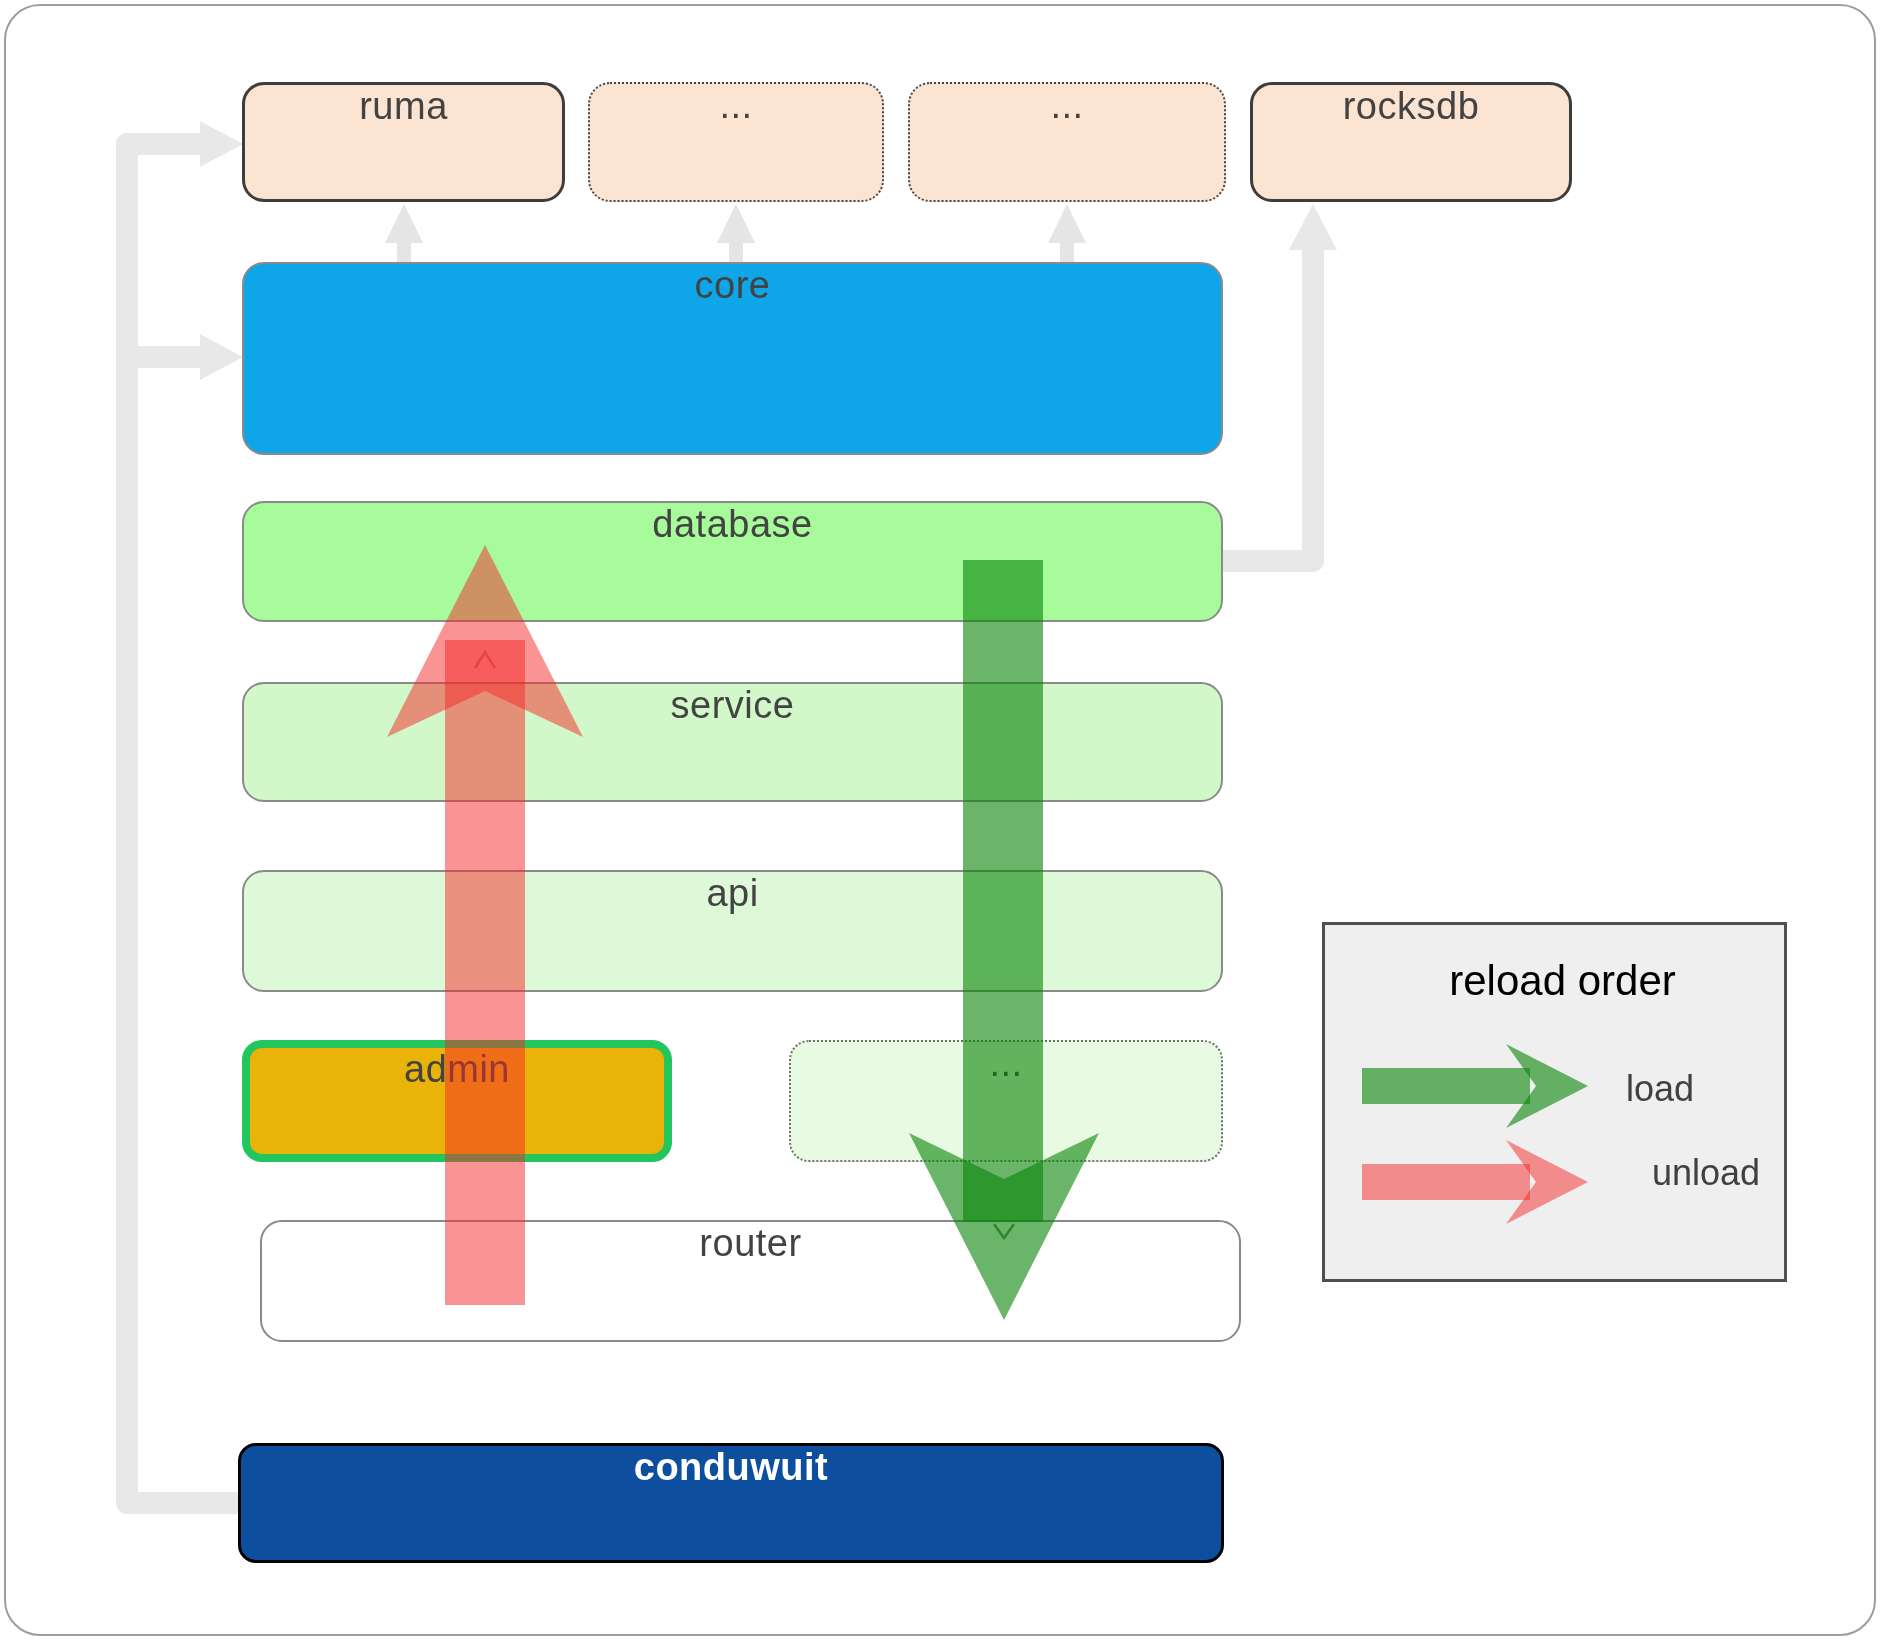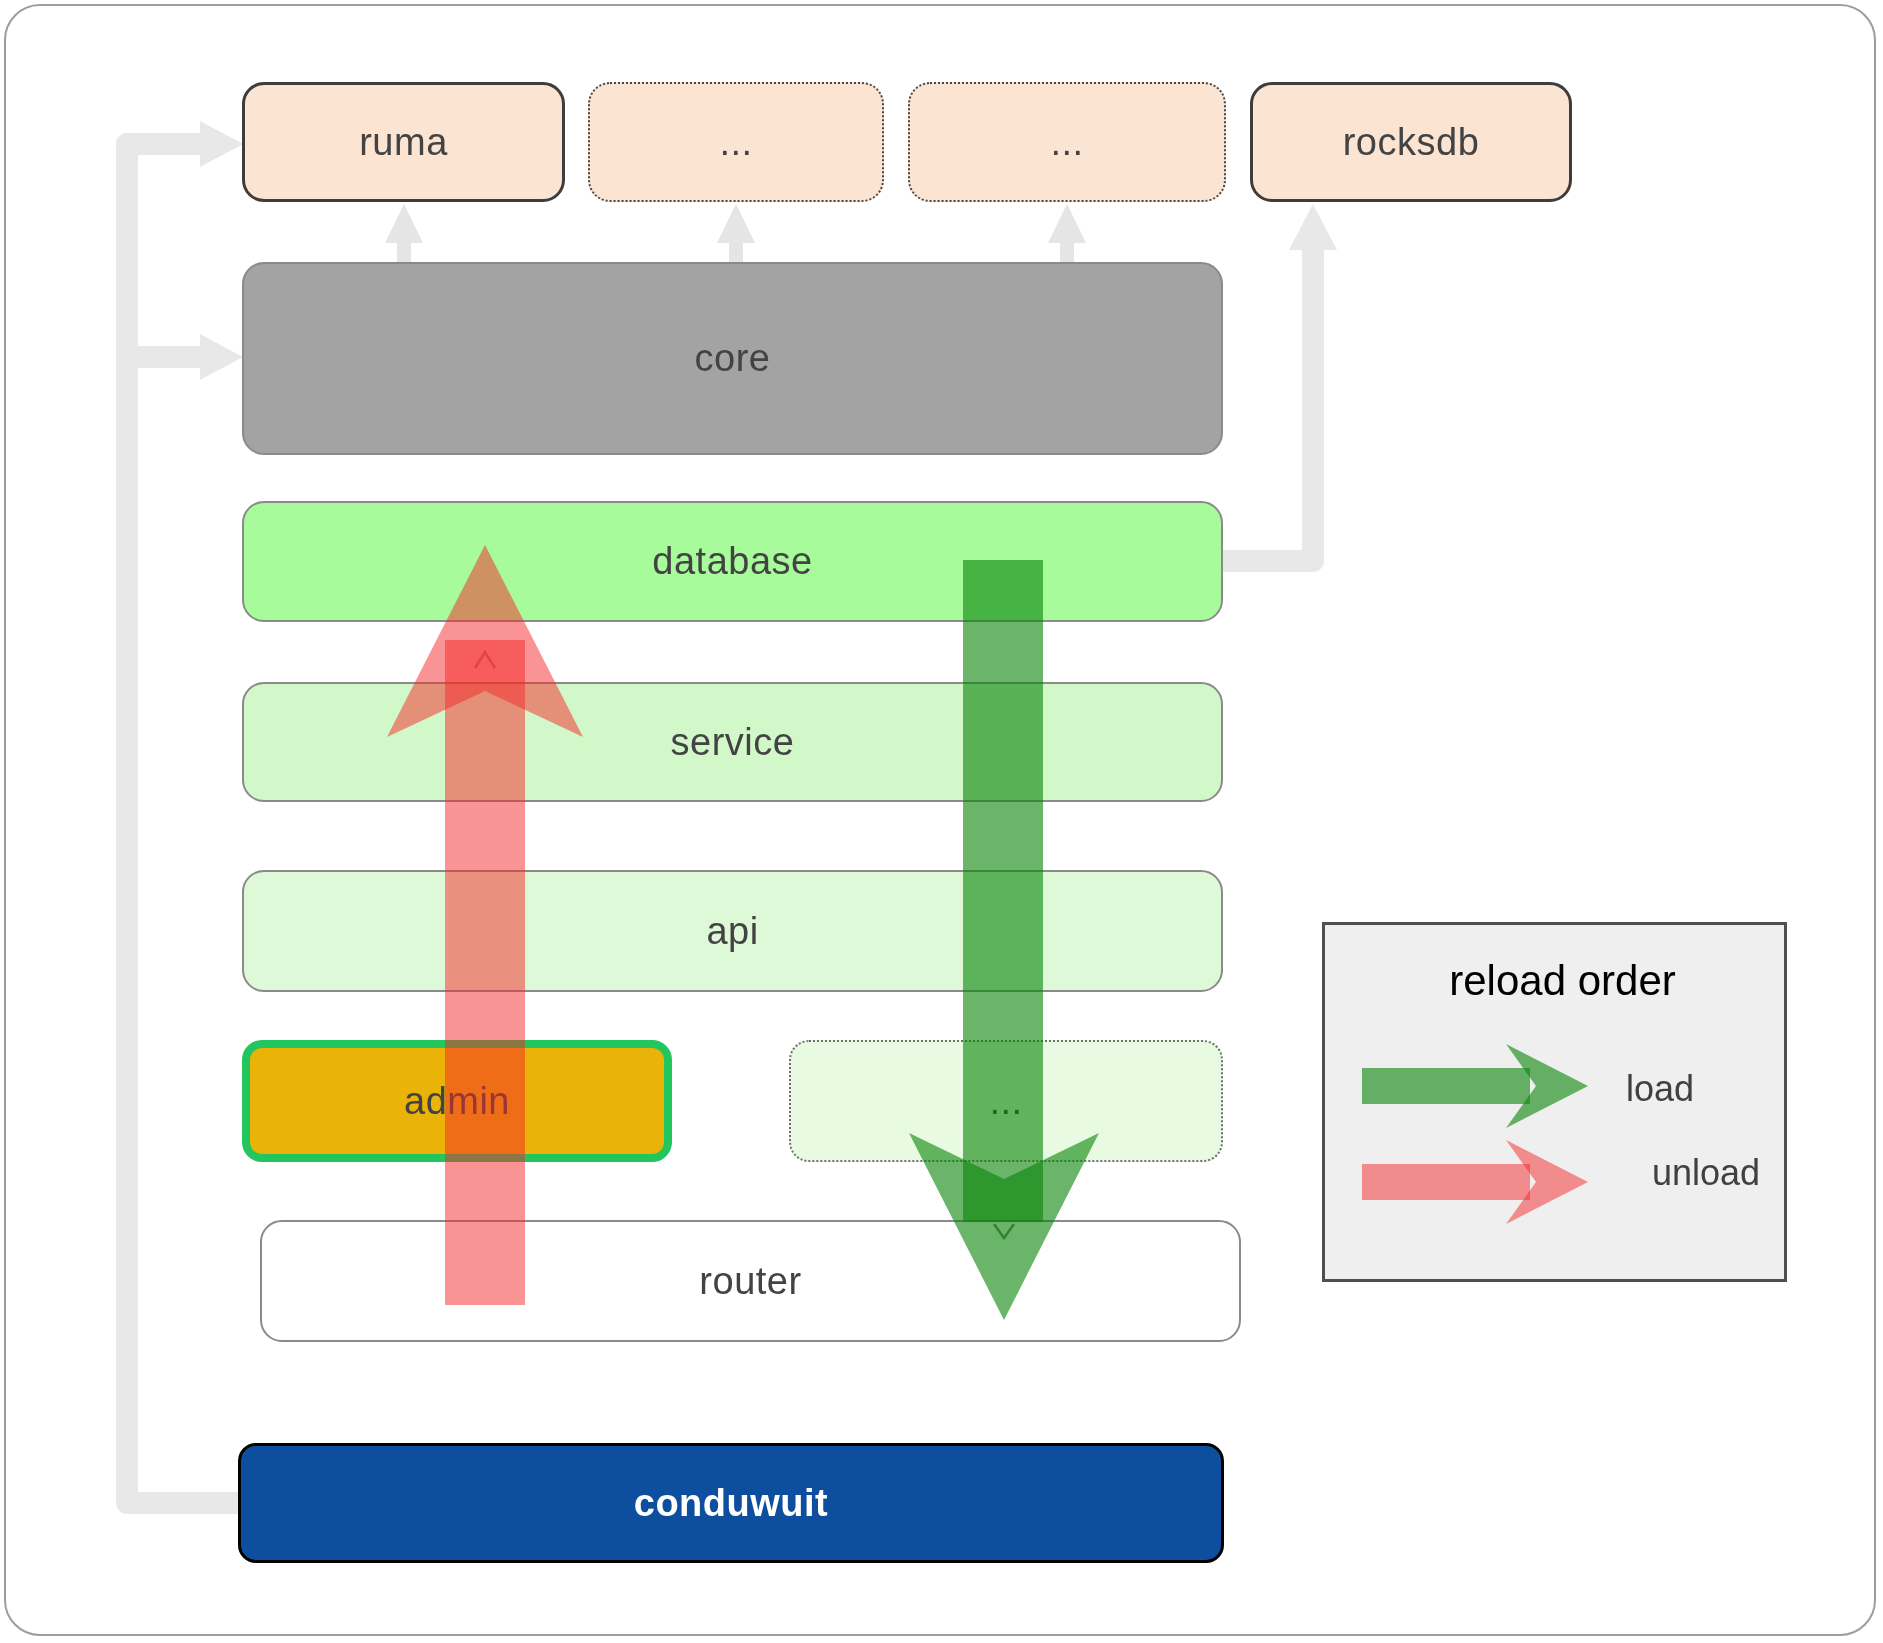--- a/index.html
+++ b/index.html
@@ -13,32 +13,32 @@
   .frame{
     position:absolute;left:4px;top:4px;width:1872px;height:1632px;
     border:2.5px solid #9d9d9d;border-radius:36px;
     box-sizing:border-box;
   }
   svg.layer{position:absolute;left:0;top:0;pointer-events:none;}
   .under{z-index:1;}
   .over{z-index:3;}
   .box{
     position:absolute;box-sizing:border-box;
-    display:flex;align-items:center;justify-content:center;
+    display:flex;align-items:flex-start;justify-content:center;
     font-size:38px;color:#434343;letter-spacing:0.5px;
     z-index:2;
   }
   .peach{background:#fce4d2;border:3px solid #3d3d3d;border-radius:22px;}
   .peach.dotted{border:2.5px dotted #454545;}
   .row{border:2.5px solid #8a8a8a;border-radius:22px;}
   #box-ruma   {left:242px;top:82px;width:323px;height:120px;}
   #box-dots1  {left:588px;top:82px;width:296px;height:120px;}
   #box-dots2  {left:908px;top:82px;width:318px;height:120px;}
   #box-rocksdb{left:1250px;top:82px;width:322px;height:120px;}
-  #box-core    {left:242px;top:262px;width:981px;height:193px;background:#a3a3a3;}
+  #box-core    {left:242px;top:262px;width:981px;height:193px;background:#0ea5e9;}
   #box-database{left:242px;top:501px;width:981px;height:121px;background:#a7fb9b;}
   #box-service {left:242px;top:682px;width:981px;height:120px;background:#d2f8ca;}
   #box-api     {left:242px;top:862px;width:981px;height:122px;background:#def9d7;margin-top:8px;}
   #box-admin   {left:242px;top:1040px;width:430px;height:122px;background:#eab308;border:8px solid #22c55e;border-radius:20px;}
   #box-dots3   {left:789px;top:1040px;width:434px;height:122px;background:#e8fbe2;border:2px dotted #6f6f6f;border-radius:20px;}
   #box-router  {left:242px;top:1220px;width:981px;height:122px;background:#ffffff;margin-left:18px;}
   #box-conduwuit{
     left:238px;top:1443px;width:986px;height:120px;
     background:#0d4f9e;border:3px solid #000000;border-radius:18px;
     color:#ffffff;font-weight:bold;

